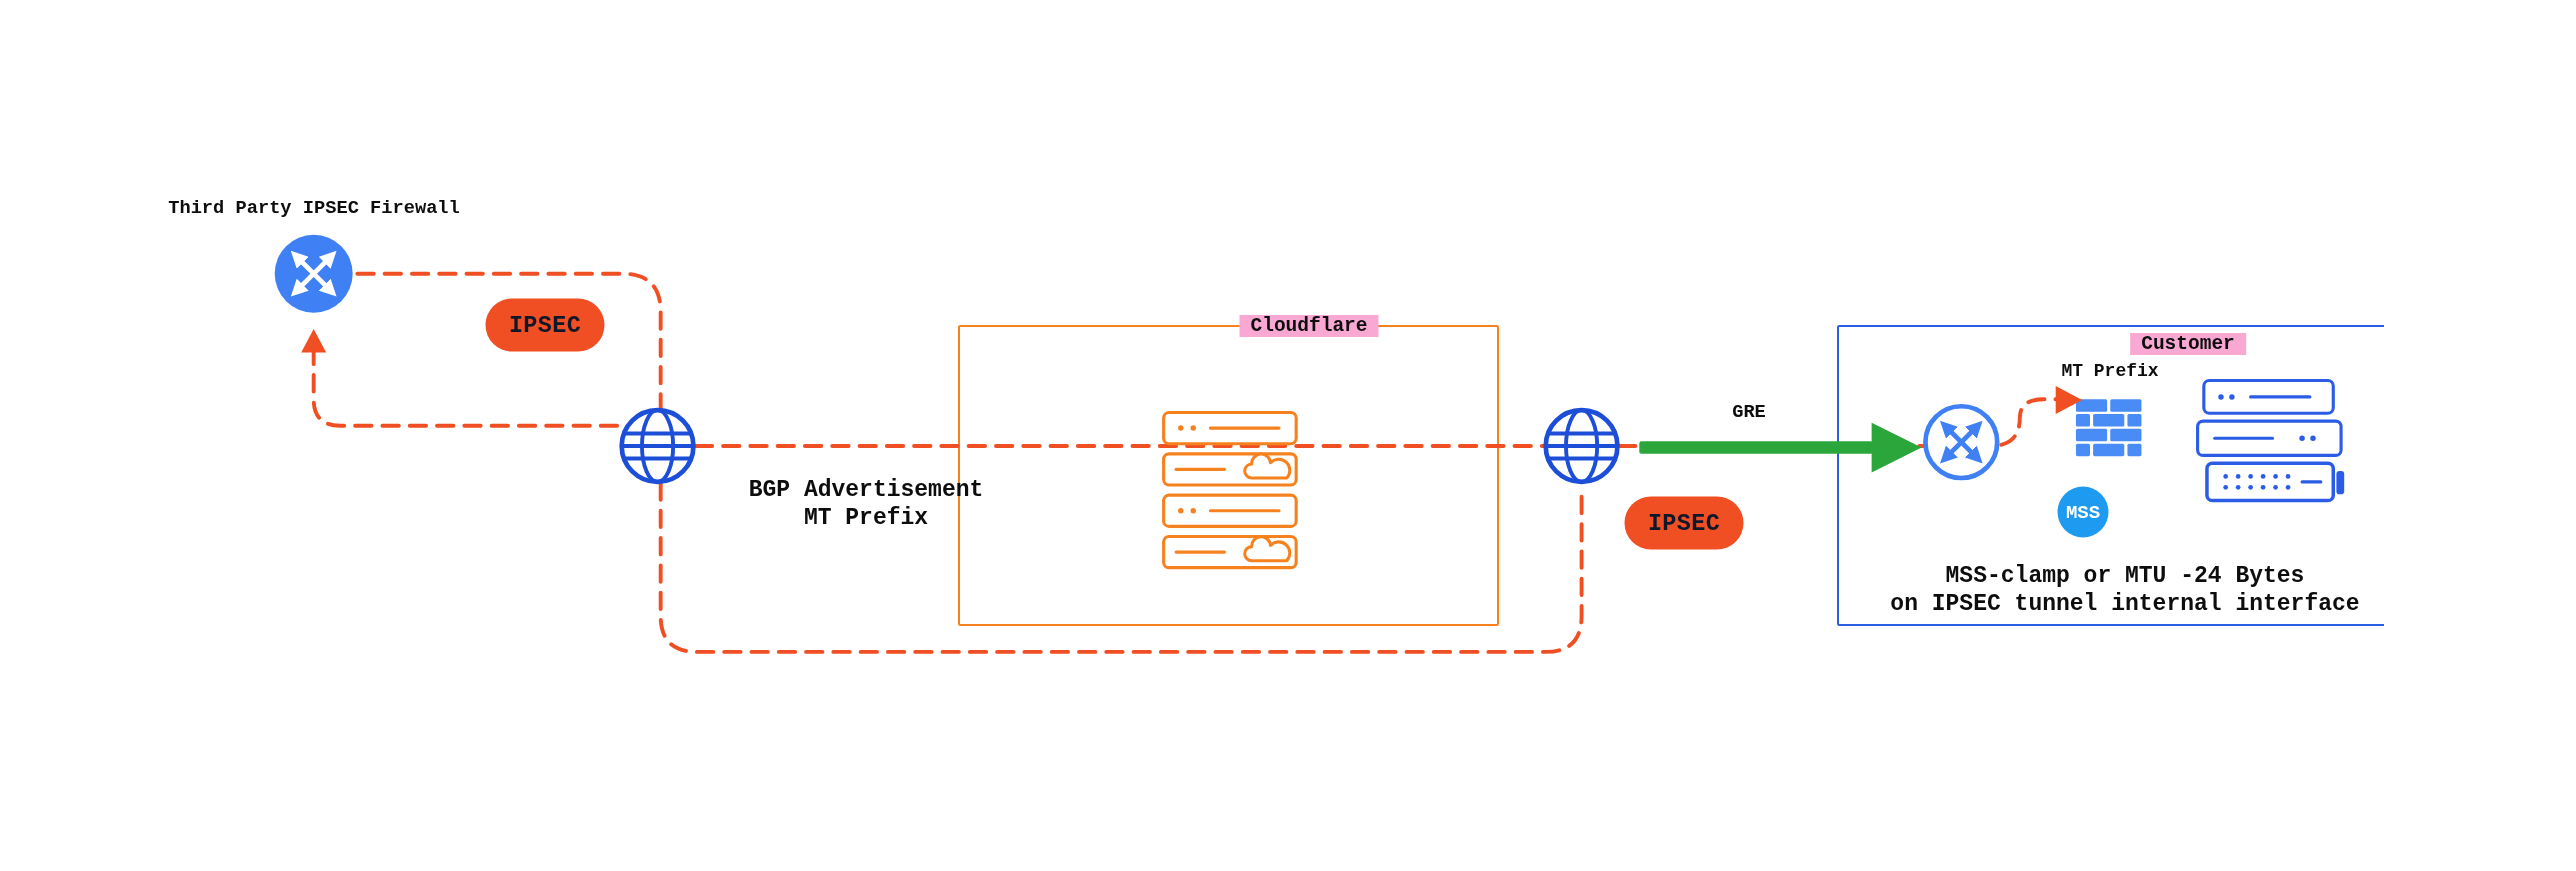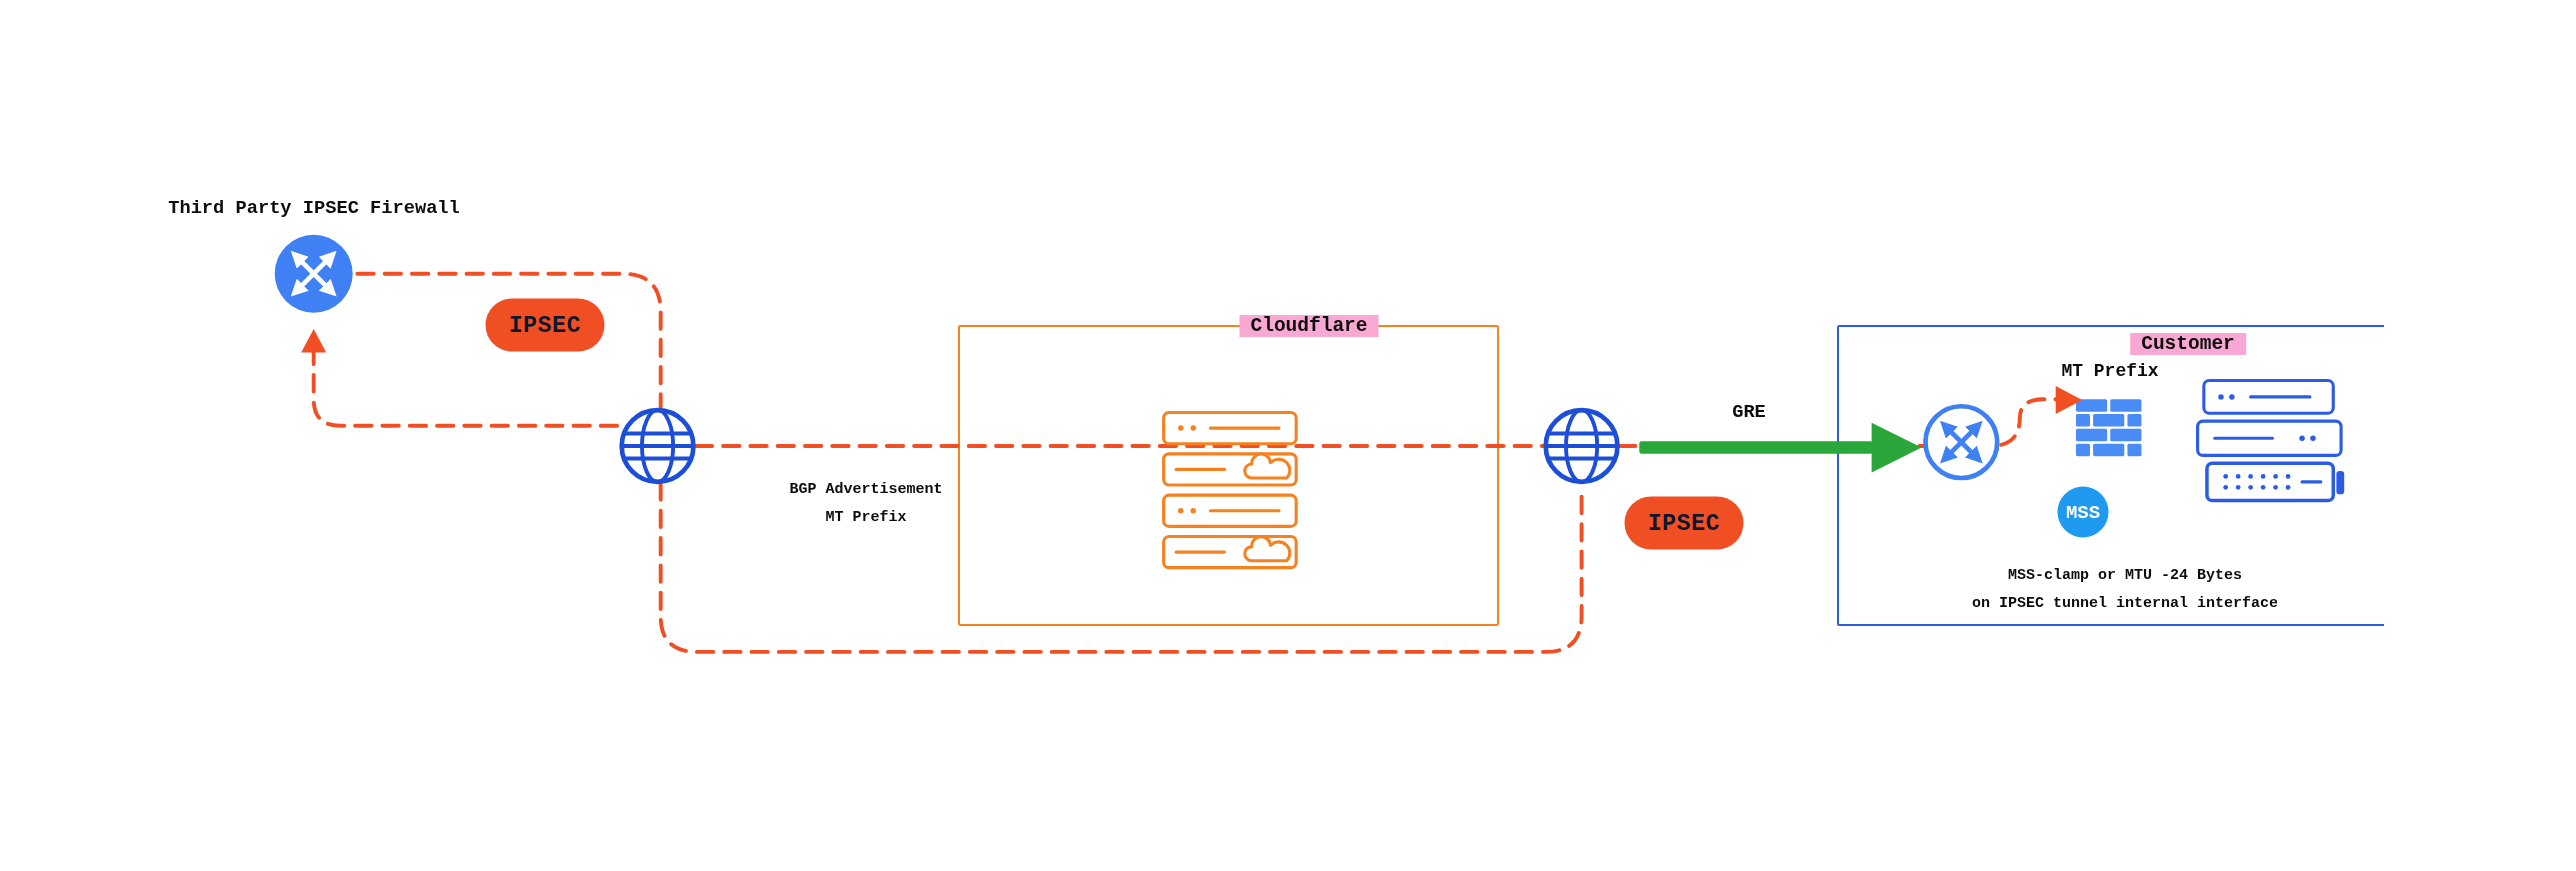--- a/index.html
+++ b/index.html
@@ -12,21 +12,21 @@
   .cust-box{border:2.3px solid #2B5CE6}
   .legend{position:absolute;z-index:3;font-weight:700;font-size:19.5px;background:#f9a8d4;
           padding:0 11px;transform:translate(-50%,-50%);white-space:nowrap}
   svg.layer{position:absolute;left:0;top:0;z-index:2}
   .badge{position:absolute;z-index:3;background:#F04E23;color:#0f172a;font-weight:800;
          font-size:23.4px;display:flex;align-items:center;justify-content:center;
          border-radius:779px;transform:translate(-50%,-50%);letter-spacing:0.4px}
   .mss{position:absolute;z-index:3;background:#1E9BF0;color:#ffffff;font-weight:700;
        font-size:19px;display:flex;align-items:center;justify-content:center;
        border-radius:50%;transform:translate(-50%,-50%)}
-  .note{position:absolute;z-index:3;font-weight:700;font-size:15px;line-height:28px;
+  .note{position:absolute;z-index:3;font-weight:700;font-size:23px;line-height:28px;
         text-align:center;transform:translate(-50%,-50%);white-space:nowrap}
   .dash{fill:none;stroke:#F04E23;stroke-width:5;stroke-dasharray:21 14;stroke-linecap:round}
 </style>
 </head>
 <body>
 
 <div class="canvas">
 
   <div class="box cf-box" style="left:958px;top:325px;width:537px;height:297px"></div>
   <div class="box cust-box" style="left:1837px;top:325px;width:548px;height:297px"></div>

